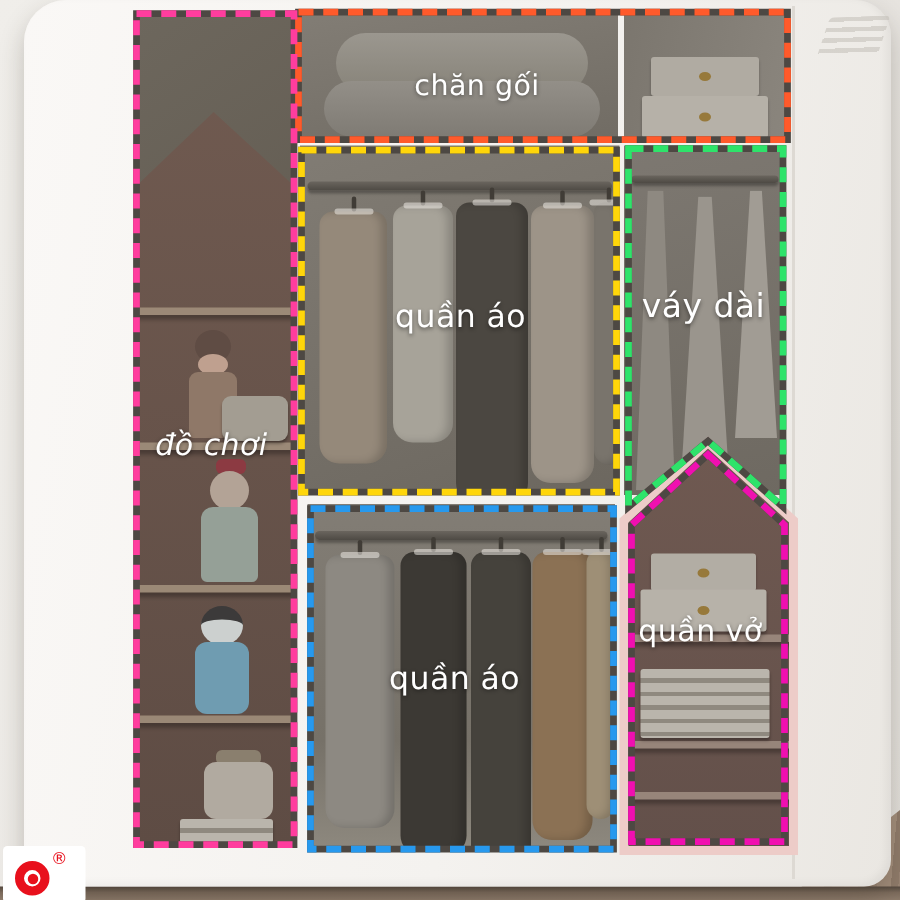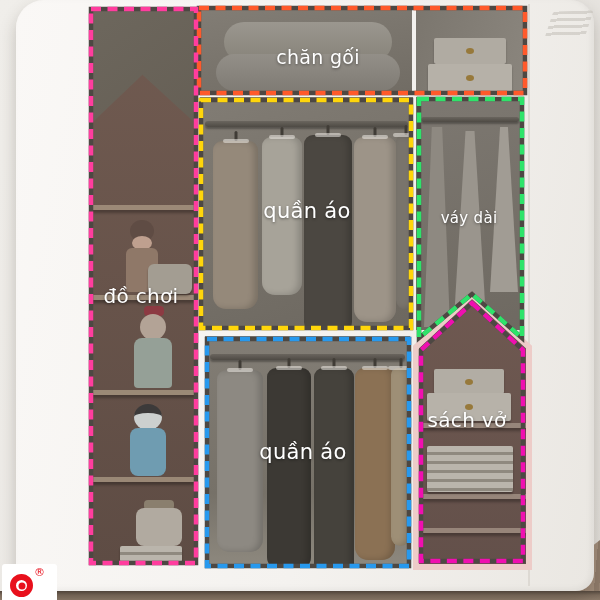--- a/index.html
+++ b/index.html
@@ -170,24 +170,24 @@
       <path d="M199,8 H525 V93 H199 Z" stroke="#ff5a2b"></path>
       <path d="M91,9 H196 V563 H91 Z" stroke="#ff3d9e"></path>
       <path d="M201,100 H411 V328 H201 Z" stroke="#ffd60a"></path>
       <path d="M419,99 H522 V338 L472,294 L419,338 Z" stroke="#2ee36a"></path>
       <path d="M207,339 H409 V566 H207 Z" stroke="#2799ee"></path>
       <path d="M472,303 L523,350 V561 H421 V350 Z" stroke="#f00fb0"></path>
     </g>
   </svg>
 
   <div class="zone-label" style="left:318px;top:57px;font-size:19px;">chăn gối</div>
-  <div class="zone-label" style="left:141px;top:296px;">đồ chơi</div>
+  <div class="zone-label" style="left:141px;top:296px;font-style:italic;">đồ chơi</div>
   <div class="zone-label" style="left:307px;top:211px;font-size:21px;">quần áo</div>
-  <div class="zone-label" style="left:469px;top:218px;font-size:15px;">váy dài</div>
+  <div class="zone-label" style="left:469px;top:205px;font-size:22px;">váy dài</div>
   <div class="zone-label" style="left:303px;top:452px;font-size:21px;">quần áo</div>
-  <div class="zone-label" style="left:467px;top:420px;">sách vở</div>
+  <div class="zone-label" style="left:467px;top:420px;">quần vở</div>
 
   <div class="abs logo">
     <span class="logo-o"></span>
     <span class="logo-reg">®</span>
   </div>
 
 </div>
 
 </body></html>

